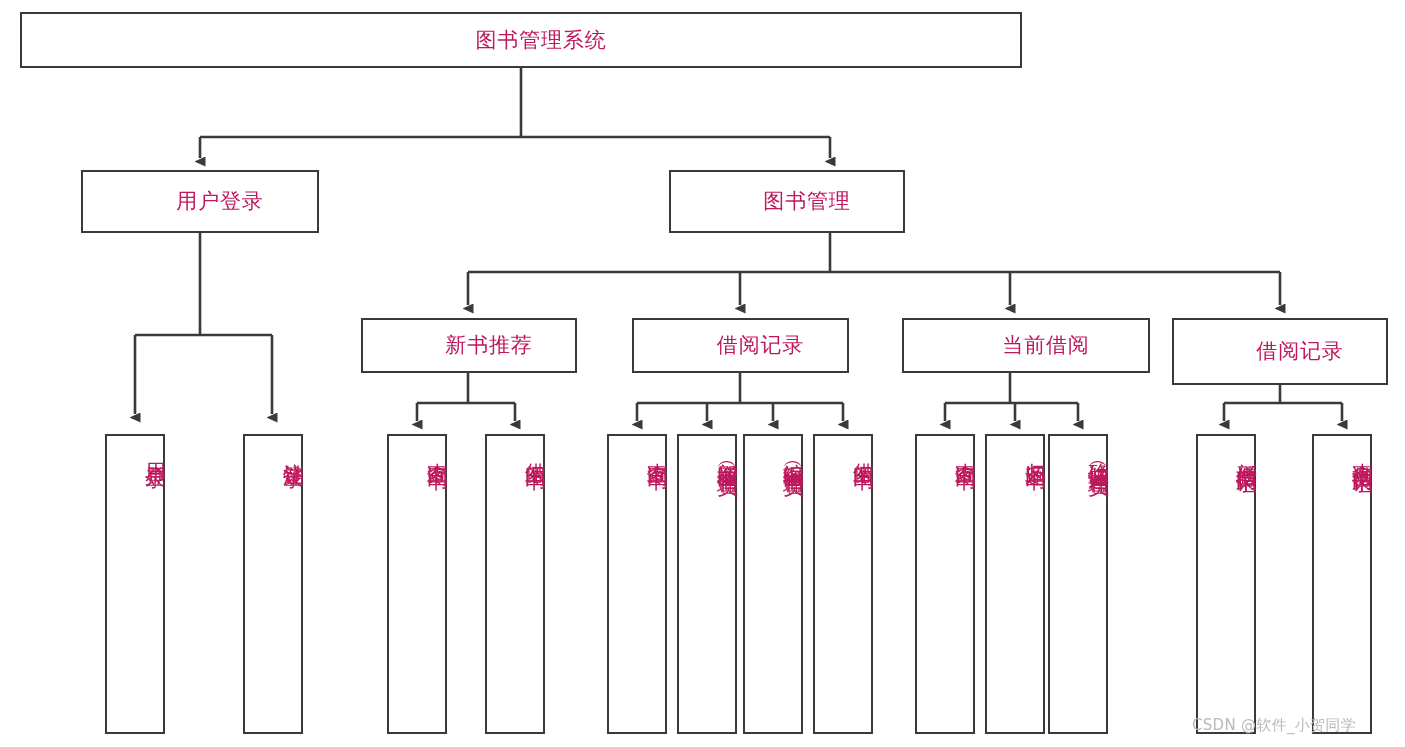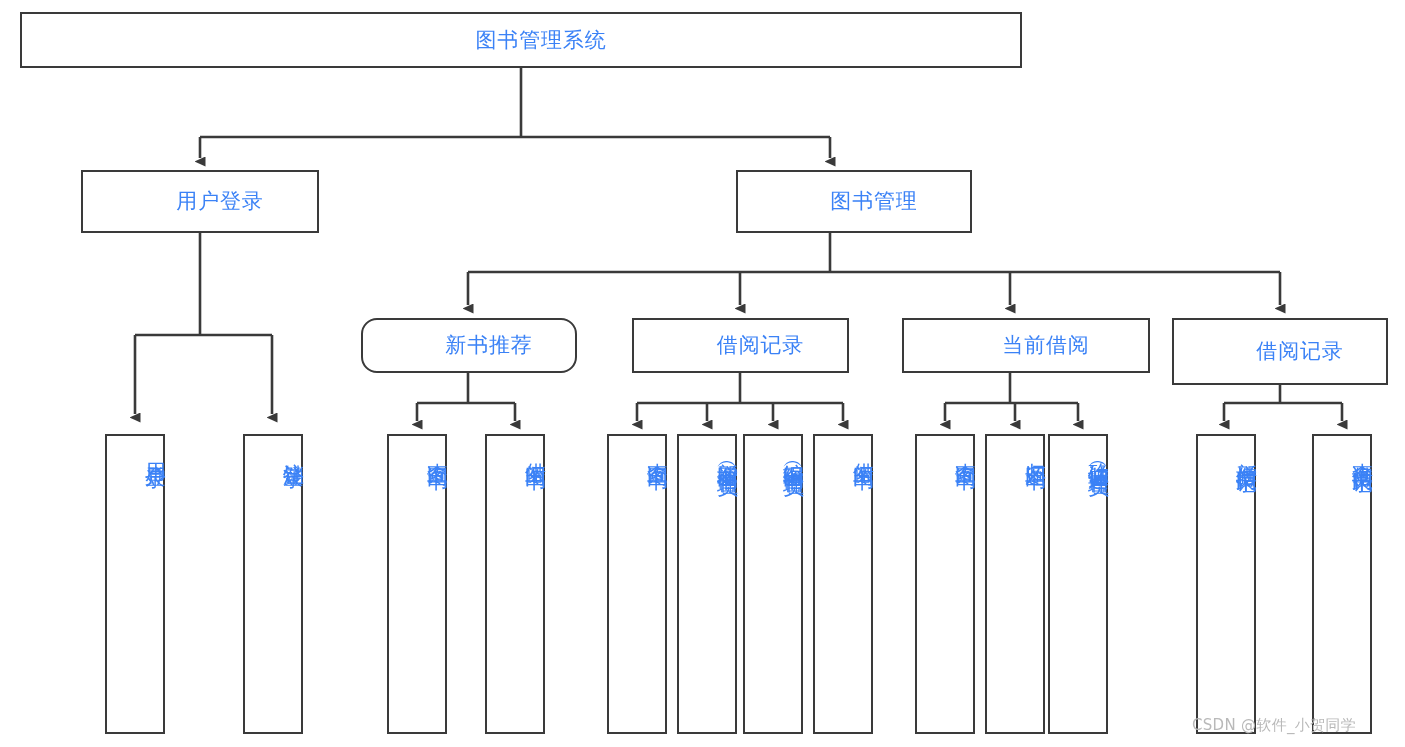--- a/index.html
+++ b/index.html
@@ -27,21 +27,21 @@
     height: 747px;
   }
   .node {
     position: absolute;
     box-sizing: border-box;
     border: 2.5px solid #3a3a3a;
     background: #ffffff;
     display: flex;
     align-items: center;
     justify-content: center;
-    color: #3b82f6;
+    color: #be185d;
     padding-left: 40px;
   }
   .node-label {
     display: block;
     text-align: center;
     letter-spacing: 0.04em;
     line-height: 1.18;
     white-space: pre;
   }
   .node.horizontal .node-label {
@@ -124,25 +124,25 @@
     </g>
   </svg>
 
   <div class="node horizontal" style="left:20px; top:12px; width:1002px; height:56px;">
     <span class="node-label">图书管理系统</span>
   </div>
 
   <div class="node horizontal" style="left:81px; top:170px; width:238px; height:63px;">
     <span class="node-label">用户登录</span>
   </div>
-  <div class="node horizontal" style="left:736px; top:170px; width:236px; height:63px;">
+  <div class="node horizontal" style="left:669px; top:170px; width:236px; height:63px;">
     <span class="node-label">图书管理</span>
   </div>
 
-  <div class="node horizontal" style="left:361px; top:318px; width:216px; height:55px;border-radius:16px;">
+  <div class="node horizontal" style="left:361px; top:318px; width:216px; height:55px;">
     <span class="node-label">新书推荐</span>
   </div>
   <div class="node horizontal" style="left:632px; top:318px; width:217px; height:55px;">
     <span class="node-label">借阅记录</span>
   </div>
   <div class="node horizontal" style="left:902px; top:318px; width:248px; height:55px;">
     <span class="node-label">当前借阅</span>
   </div>
   <div class="node horizontal" style="left:1172px; top:318px; width:216px; height:67px;">
     <span class="node-label">借阅记录</span>

